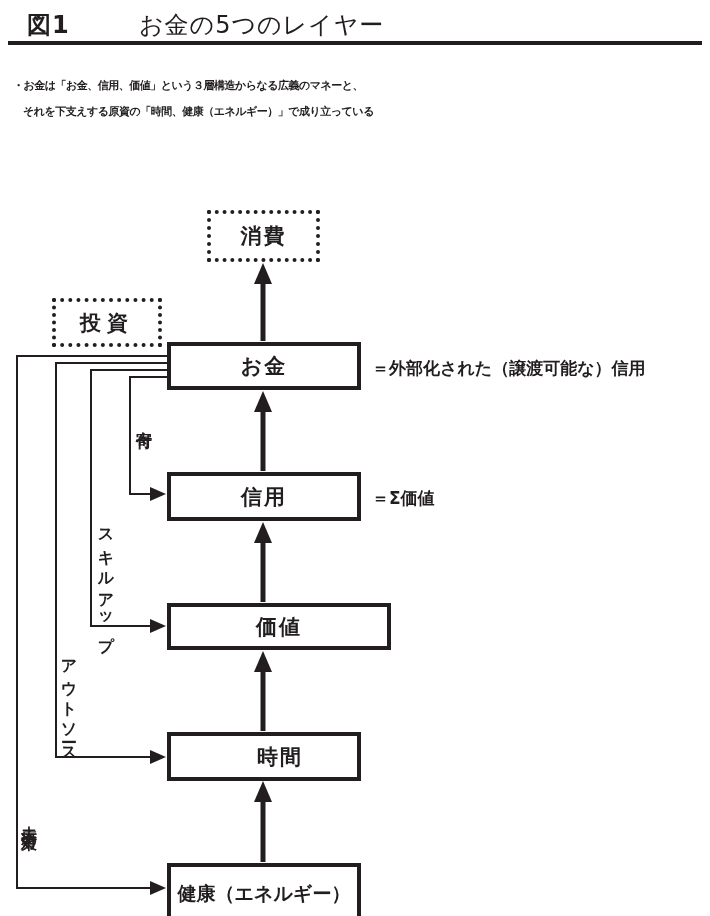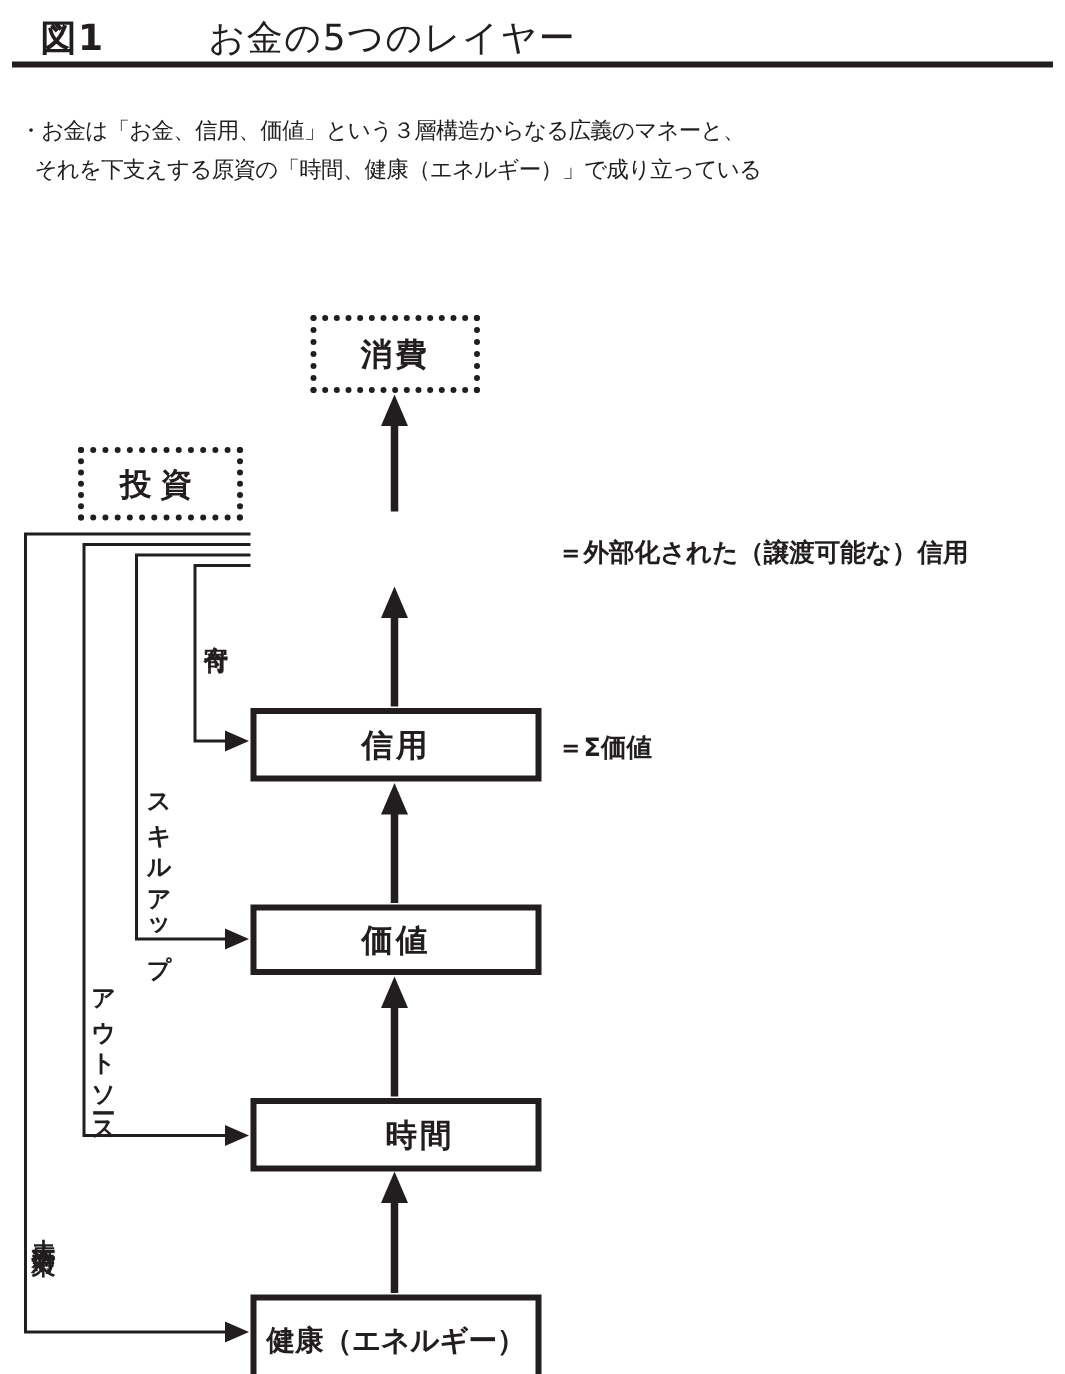--- a/index.html
+++ b/index.html
@@ -28,40 +28,40 @@
     position:absolute; left:100px; top:9px;
     font-size:24px; font-weight:normal; letter-spacing:1px;margin-left:39px;
   }
   .title-rule{
     position:absolute; left:8px; top:41px;
     width:694px; height:4px; background:var(--ink);
   }
   
   .intro-line{
     position:absolute;
-    font-size:15px; font-weight:normal;
+    font-size:11px; font-weight:bold;
     letter-spacing:-0.5px; white-space:nowrap;
   }
   .intro-line.l1{ left:13px; top:78px; }
   .intro-line.l2{ left:23px; top:104px; }
   
   .node{
     position:absolute;
     border:4px solid var(--ink);
     background:var(--bg);
     display:flex; align-items:center; justify-content:center;
     font-weight:bold; font-size:21px; letter-spacing:2px;
     white-space:nowrap;
   }
   .node.dotted{ border-style:dotted; }
   .node.consumption{ left:207px; top:210px; width:113px; height:52px; }
   .node.investment { left:52px;  top:298px; width:110px; height:49px; letter-spacing:6px; }
   .node.money      { left:167px; top:342px; width:194px; height:48px; }
   .node.credit     { left:167px; top:472px; width:194px; height:49px; }
-  .node.value      { left:167px; top:603px; width:194px; height:47px; }
+  .node.value      { left:167px; top:603px; width:224px; height:47px; }
   .node.time       { left:167px; top:732px; width:194px; height:49px;padding-left:32px; }
   .node.health     { left:167px; top:863px; width:194px; height:61px; font-size:19px; letter-spacing:0; }
   
   .annotation{
     position:absolute; left:372px;
     font-size:17px; font-weight:bold; letter-spacing:0;
     white-space:nowrap;
   }
   .annotation.money { top:357px; }
   .annotation.credit{ top:487px; }
@@ -113,20 +113,21 @@
     <line x1="263" y1="602" x2="263" y2="540" stroke="#221e1f" stroke-width="5"></line>
     <polygon points="263,522 254,543 272,543" fill="#221e1f"></polygon>
     <line x1="263" y1="471" x2="263" y2="409" stroke="#221e1f" stroke-width="5"></line>
     <polygon points="263,391 254,412 272,412" fill="#221e1f"></polygon>
     <line x1="263" y1="341" x2="263" y2="281" stroke="#221e1f" stroke-width="5"></line>
     <polygon points="263,263 254,284 272,284" fill="#221e1f"></polygon>
   </svg>
 
   <div class="node dotted consumption">消費</div>
   <div class="node dotted investment">投資</div>
+  <div class="node money">お金</div>
   <div class="node credit">信用</div>
   <div class="node value">価値</div>
   <div class="node time">時間</div>
   <div class="node health">健康（エネルギー）</div>
 
   <div class="annotation money">＝外部化された（譲渡可能な）信用</div>
   <div class="annotation credit">＝Σ価値</div>
 
   <div class="vlabel donation">寄付</div>
   <div class="vlabel skillup">スキルアップ</div>

